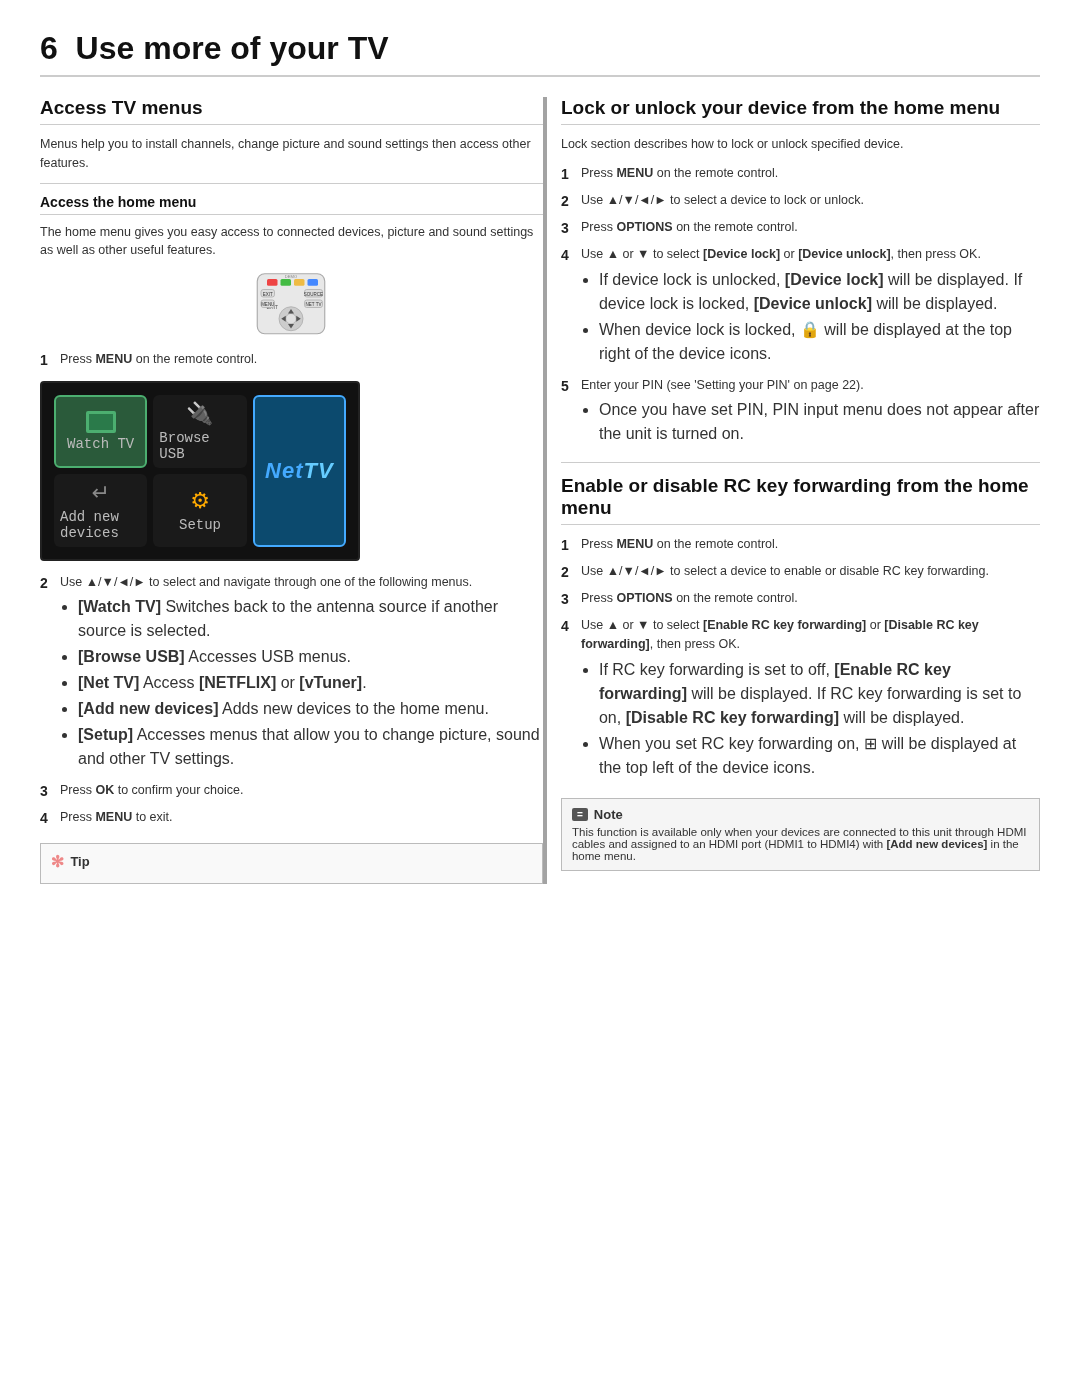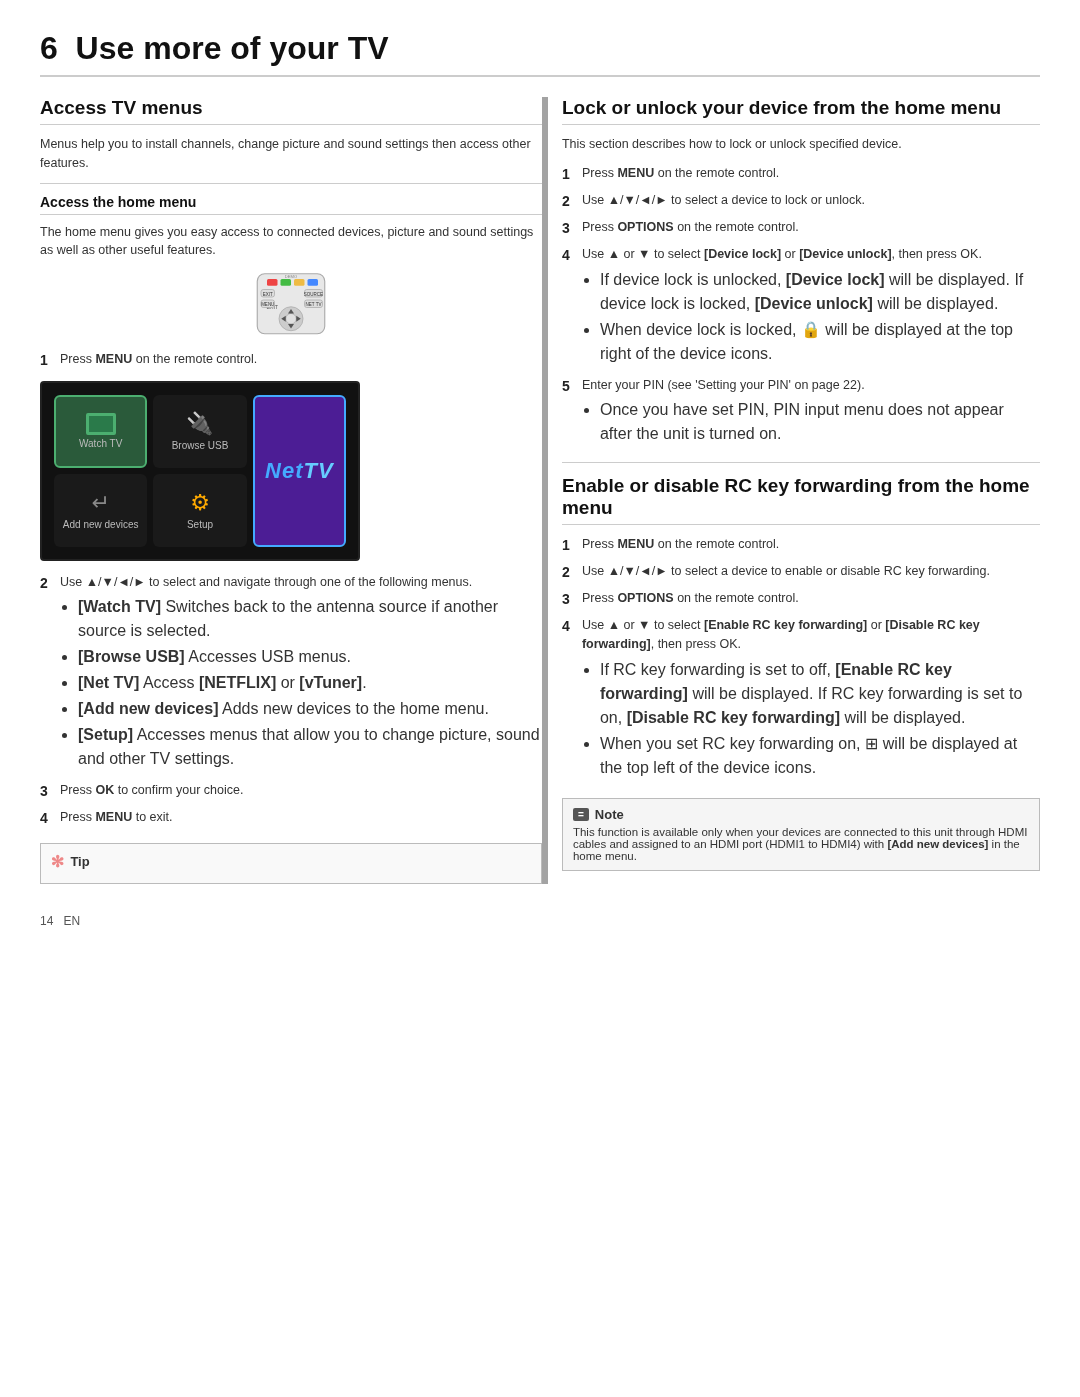--- a/index.html
+++ b/index.html
@@ -26,21 +26,21 @@
       margin-bottom: 20px;
     }
     .two-col {
       display: flex;
     }
     .left-col {
       flex: 1.05;
     }
     .right-col {
       flex: 1;
-      border-left: 6px solid #a3a3a3;
+      border-left: 4px solid #a3a3a3;
       padding-left: 14px;
     }
     .section-title {
       font-size: 19px;
       font-weight: bold;
       color: #111;
       border-bottom: 1px solid #ccc;
       padding-bottom: 5px;
       margin-bottom: 10px;
     }
@@ -101,21 +101,21 @@
       position: relative;
     }
     .menu-item.watch-tv {
       background: #2a5a3a;
       border: 2px solid #4caf70;
     }
     .menu-item.browse-usb {
       background: #1a1a1a;
     }
     .menu-item.net-tv {
-      background: #4c1d95;
+      background: #0c4a6e;
       border: 2px solid #4af;
       grid-row: 1 / 3;
       align-items: center;
       justify-content: center;
     }
     .menu-item.add-devices {
       background: #1a1a1a;
     }
     .menu-item.setup {
       background: #1a1a1a;
@@ -147,23 +147,24 @@
       font-size: 22px;
       color: #888;
       margin-bottom: 3px;
     }
     .icon-gear {
       font-size: 22px;
       color: #fa0;
       margin-bottom: 3px;
     }
     .menu-label {
-      font-size: 10px;
+      font-size: 14px;
       color: #bbb;
-      text-align: right;
+      text-align: left;
+      font-family: Liberation Mono, monospace;
     }
     .numbered-list {
       list-style: none;
       padding: 0;
       margin: 0 0 10px 0;
     }
     .numbered-list > li {
       display: flex;
       gap: 6px;
       margin-bottom: 6px;
@@ -367,21 +368,21 @@
           <span class="tip-star">✻</span>
           <span>Tip</span>
         </div>
       </div>
 
     </div>
 
     <div class="right-col">
 
       <h2 class="section-title">Lock or unlock your device from the home menu</h2>
-      <p class="body-text">This section describes how to lock or unlock specified device.</p>
+      <p class="body-text">Lock section describes how to lock or unlock specified device.</p>
 
       <ol class="numbered-list">
         <li>
           <span class="num">1</span>
           <span class="li-content">Press <span class="bold">MENU</span> on the remote control.</span>
         </li>
         <li>
           <span class="num">2</span>
           <span class="li-content">Use ▲/▼/◄/► to select a device to lock or unlock.</span>
         </li>
@@ -443,17 +444,14 @@
         <div class="note-header">
           <span class="note-icon">=</span>
           <span>Note</span>
         </div>
         <p>This function is available only when your devices are connected to this unit through HDMI cables and assigned to an HDMI port (HDMI1 to HDMI4) with <span class="bracket">[Add new devices]</span> in the home menu.</p>
       </div>
 
     </div>
   </div>
 
-  <div class="page-footer">
-    <span>14</span>&nbsp;&nbsp;&nbsp;<span>EN</span>
-  </div>
 
 </div>
 
 </body></html>

